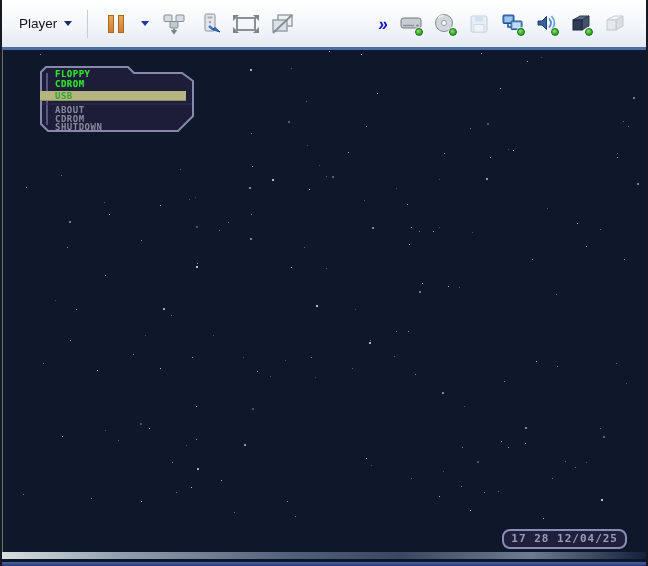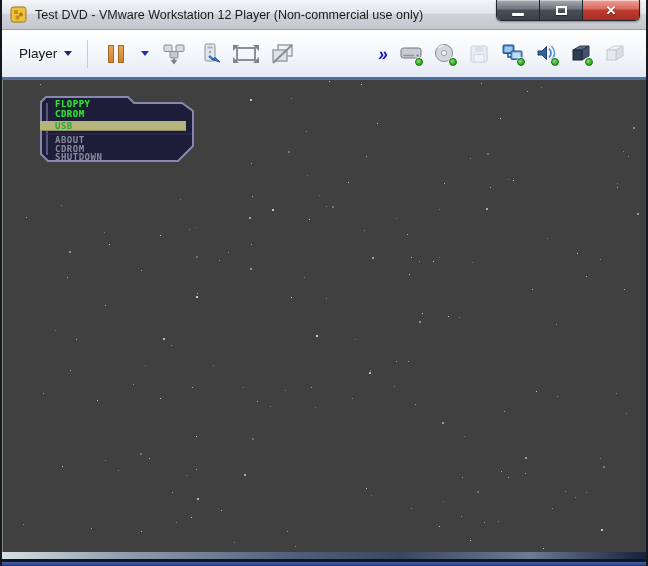--- a/index.html
+++ b/index.html
@@ -90,21 +90,21 @@
   .dev-btn .status-dot {
     position: absolute; right: 3px; bottom: 5px;
     width: 8px; height: 8px; border-radius: 50%;
     background: radial-gradient(circle at 35% 30%, #8ae06e, #3cb430 55%, #1f8a16);
     border: 1px solid #17700f; box-shadow: 0 0 0 1px rgba(255,255,255,.7);
   }
   .dev-btn.disabled { opacity: .6; }
 
   
   .vm-display {
-    flex: 1 1 auto; position: relative; background: #404040;
+    flex: 1 1 auto; position: relative; background: #0f172a;
     overflow: hidden;
     box-shadow: inset 1px 0 0 rgba(180,190,175,.55);
     padding-left: 37px;
   }
   .stars { position: absolute; inset: 0; }
   .stars i { position: absolute; background: #fff; border-radius: 50%; display: block; }
 
   
   .boot-menu {
     position: absolute; left: 31px; top: 16px;
@@ -140,40 +140,20 @@
   .window-bottom { flex: 0 0 14px; height: 14px; }
   .wb-1 { height: 7px; background: linear-gradient(90deg,#d6e0e0,#93a0b0 18%,#51607a 45%,#3a4760 62%,#6d7c92 82%,#15203a); }
   .wb-2 { height: 3px; background: #0e1626; }
   .wb-3 { height: 4px; background: linear-gradient(#4464aa, #263b72); }
 </style>
 </head>
 <body>
 
 <div class="window">
 
-  <div class="titlebar">
-    <svg class="app-icon" viewBox="0 0 17 17">
-      <rect x="1" y="1" width="15" height="15" rx="2.5" fill="#ecc23e" stroke="#9c7414"></rect>
-      <rect x="4" y="4" width="4" height="4" rx="1" fill="#c98a1e"></rect>
-      <rect x="9" y="6.5" width="4" height="4" rx="2" fill="#b27614"></rect>
-      <rect x="5.5" y="9.5" width="4" height="4" rx="1" fill="#c98a1e"></rect>
-    </svg>
-    <span class="title-text">Test DVD - VMware Workstation 12 Player (Non-commercial use only)</span>
-    <div class="win-controls">
-      <div class="win-btn btn-minimize">
-          <span class="glyph-min"></span>
-        </div>
-      <div class="win-btn btn-maximize">
-          <span class="glyph-max"></span>
-        </div>
-      <div class="win-btn btn-close">
-          <span class="glyph-close">✕</span>
-        </div>
-    </div>
-  </div>
 
   <div class="toolbar">
     <div class="player-btn">
       <span class="label">Player</span>
       <span class="caret-down"></span>
     </div>
     <div class="tb-sep"></div>
 
     <div class="tb-btn">
       <span class="pause-bars">
@@ -469,20 +449,21 @@
       </svg>
       <div class="select-bar"></div>
       <div class="menu-item mi-enabled" style="top:4px">FLOPPY</div>
       <div class="menu-item mi-enabled" style="top:14px">CDROM</div>
       <div class="menu-item mi-selected" style="top:26px">USB</div>
       <div class="menu-item mi-secondary" style="top:40px">ABOUT</div>
       <div class="menu-item mi-secondary" style="top:49px">CDROM</div>
       <div class="menu-item mi-secondary" style="top:57px">SHUTDOWN</div>
     </div>
 
+    <div class="vm-clock">17 28 12/04/25</div>
   </div>
 
   <div class="window-bottom">
     <div class="wb-1"></div>
     <div class="wb-2"></div>
     <div class="wb-3"></div>
   </div>
 </div>
 
 </body></html>

